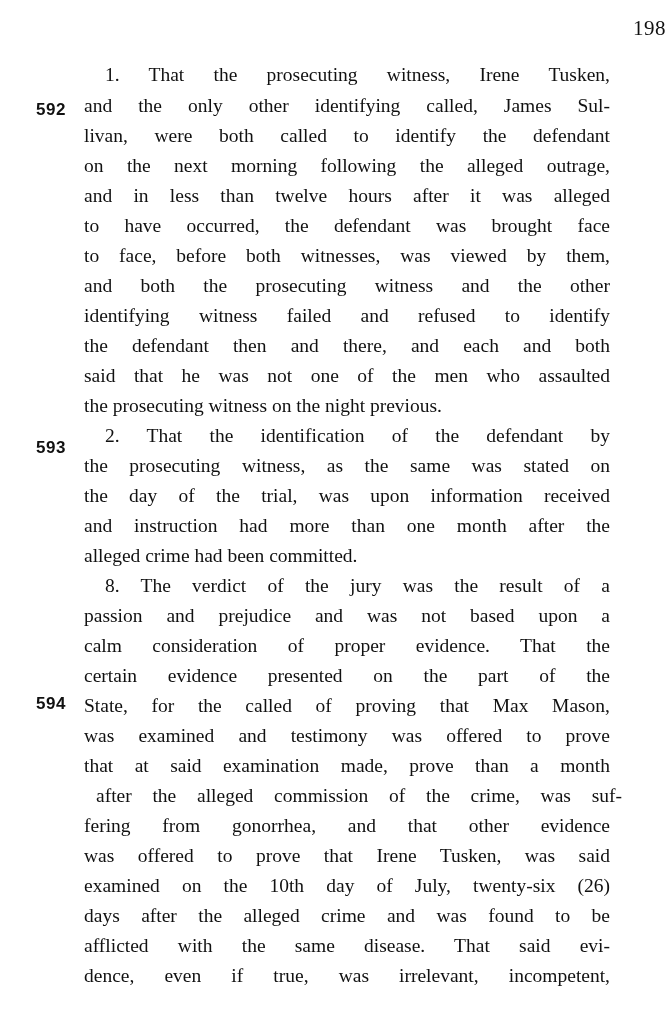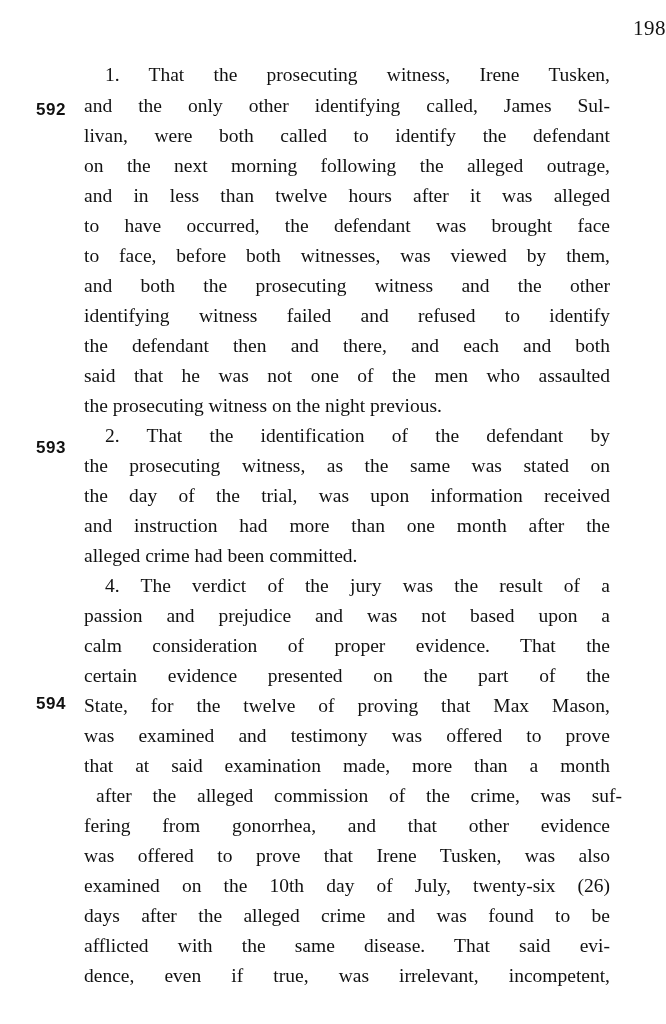--- a/index.html
+++ b/index.html
@@ -43,28 +43,28 @@
       <div class="line" style="top: 271px;">and both the prosecuting witness and the other</div>
       <div class="line" style="top: 301px;">identifying witness failed and refused to identify</div>
       <div class="line" style="top: 331px;">the defendant then and there, and each and both</div>
       <div class="line" style="top: 361px;">said that he was not one of the men who assaulted</div>
       <div class="line last" style="top: 391px;">the prosecuting witness on the night previous.</div>
       <div class="line indent" style="top: 421px;">2.  That the identification of the defendant by</div>
       <div class="line" style="top: 451px;">the prosecuting witness, as the same was stated on</div>
       <div class="line" style="top: 481px;">the day of the trial, was upon information received</div>
       <div class="line" style="top: 511px;">and instruction had more than one month after the</div>
       <div class="line last" style="top: 541px;">alleged crime had been committed.</div>
-      <div class="line indent" style="top: 571px;">4.  The verdict of the jury was the result of a</div>
+      <div class="line indent" style="top: 571px;">8.  The verdict of the jury was the result of a</div>
       <div class="line" style="top: 601px;">passion and prejudice and was not based upon a</div>
       <div class="line" style="top: 631px;">calm consideration of proper evidence.  That the</div>
       <div class="line" style="top: 661px;">certain evidence presented on the part of the</div>
-      <div class="line" style="top: 691px;">State, for the twelve of proving that Max Mason,</div>
+      <div class="line" style="top: 691px;">State, for the called of proving that Max Mason,</div>
       <div class="line" style="top: 721px;">was examined and testimony was offered to prove</div>
-      <div class="line" style="top: 751px;">that at said examination made, more than a month</div>
+      <div class="line" style="top: 751px;">that at said examination made, prove than a month</div>
       <div class="line" style="top: 781px; margin-left: 12px;">after the alleged commission of the crime, was suf-</div>
       <div class="line" style="top: 811px;">fering from gonorrhea, and that other evidence</div>
-      <div class="line" style="top: 841px;">was offered to prove that Irene Tusken, was also</div>
+      <div class="line" style="top: 841px;">was offered to prove that Irene Tusken, was said</div>
       <div class="line" style="top: 871px;">examined on the 10th day of July, twenty-six (26)</div>
       <div class="line" style="top: 901px;">days after the alleged crime and was found to be</div>
       <div class="line" style="top: 931px;">afflicted with the same disease.  That said evi-</div>
       <div class="line" style="top: 961px;">dence, even if true, was irrelevant, incompetent,</div>
     </div>
 </div>
 
 </body></html>

